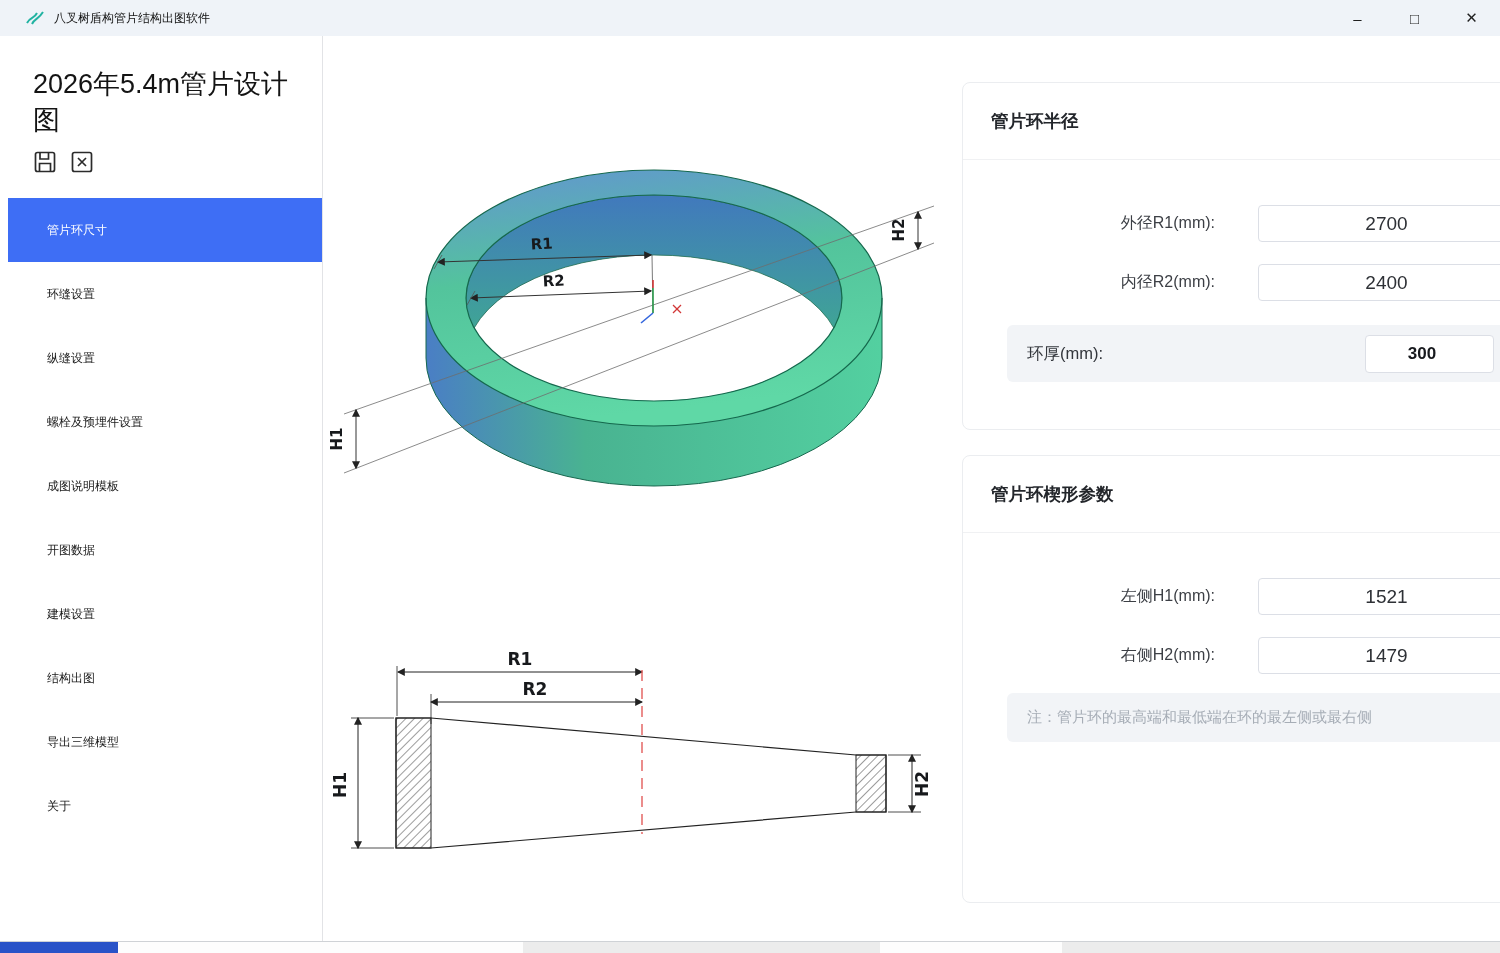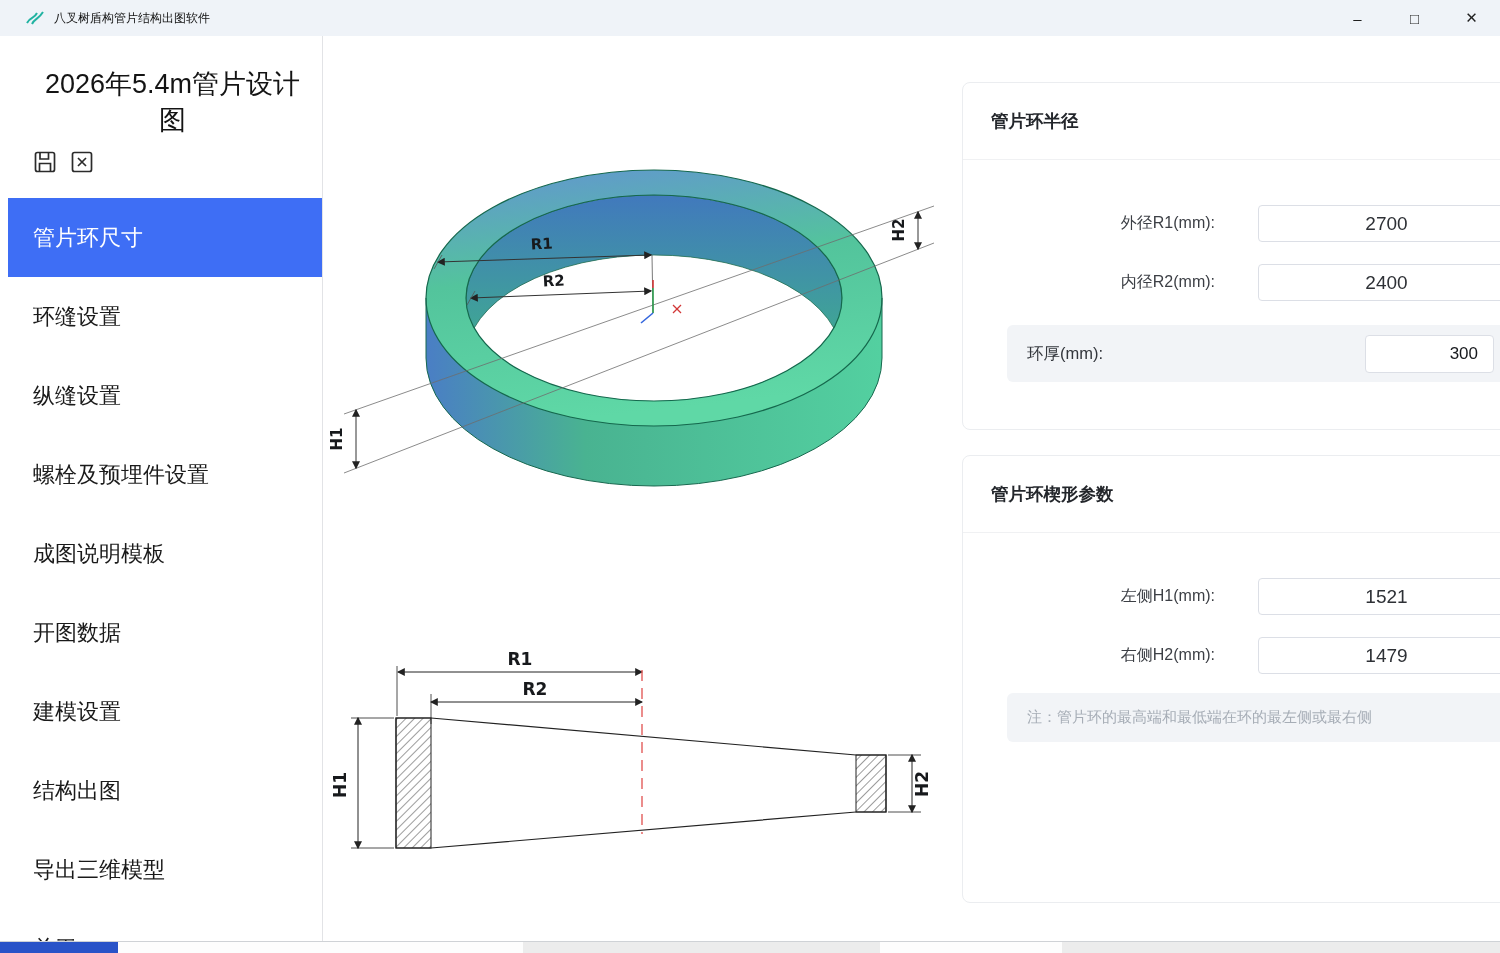--- a/index.html
+++ b/index.html
@@ -8,42 +8,42 @@
 
   
   .titlebar { position: absolute; top: 0; left: 0; right: 0; height: 36px; background: #eff3f8; display: flex; align-items: center; }
   .app-icon { margin-left: 26px; display: flex; align-items: center; }
   .win-title { margin-left: 10px; font-size: 12px; color: #121212; }
   .win-controls { margin-left: auto; display: flex; height: 100%; }
   .winbtn { width: 57px; height: 100%; display: flex; align-items: center; justify-content: center; font-size: 15px; color: #1f1f1f; cursor: pointer; }
 
   
   .sidebar { position: absolute; top: 36px; left: 0; bottom: 12px; width: 323px; background: #fff; border-right: 1px solid #e2e3e6; }
-  .project-title { margin: 30px 10px 12px 33px; font-size: 27px; font-weight: 500; color: #141414; text-align: center; }
+  .project-title { margin: 30px 10px 12px 33px; font-size: 27px; font-weight: 500; color: #141414; }
   .file-icons { margin: 10px 0 0 33px; display: flex; gap: 13px; }
   .file-icons .icon-btn { cursor: pointer; display: flex; }
   .menu { margin-top: 24px; }
-  .menu-item { height: 79px; margin-left: 8px; display: flex; align-items: center; padding-left: 25px; font-size: 22px; color: #1a1a1a; cursor: pointer; }
+  .menu-item { height: 64px; margin-left: 8px; display: flex; align-items: center; padding-left: 39px; font-size: 12px; color: #1a1a1a; cursor: pointer; }
   .menu-item.active { background: #3e6ef5; color: #ffffff; }
 
   
   .canvas { position: absolute; top: 36px; left: 324px; width: 637px; bottom: 12px; background: #fff; }
 
   
   .card { position: absolute; width: 601px; background: #fff; border: 1px solid #ebedf0; border-radius: 8px; }
   .card-radius { top: 82px; left: 962px; height: 348px; }
   .card-wedge  { top: 455px; left: 962px; height: 448px; }
   .card-header { height: 77px; display: flex; align-items: center; padding-left: 28px; font-size: 17.5px; font-weight: 700; color: #23262b; border-bottom: 1px solid #f0f1f3; }
   .frow { display: flex; align-items: center; justify-content: flex-end; padding-right: 47px; margin-top: 22px; gap: 17px; }
   .frow.first { margin-top: 45px; }
   .frow label { font-size: 16px; color: #3c3f45; margin-right: 26px; }
   .field-input { width: 257px; height: 37px; border: 1px solid #dcdfe6; border-radius: 4px; text-align: center; font-size: 19px; color: #2e3136; outline: none; background: #fff; font-family: inherit; }
   .hl-row { height: 57px; margin: 24px 47px 0 44px; background: #f2f4f7; border-radius: 6px; display: flex; align-items: center; justify-content: space-between; padding: 0 21px 0 20px; }
   .hl-row label { font-size: 16.5px; color: #33363c; }
-  .hl-input { width: 129px; height: 38px; border: 1px solid #dcdfe6; border-radius: 4px; background: #fff; text-align: right; padding-right: 15px; font-size: 17px; font-weight: 400; color: #17191d; outline: none; font-family: inherit; }
+  .hl-input { width: 129px; height: 38px; border: 1px solid #dcdfe6; border-radius: 4px; background: #fff; text-align: center; padding-right: 15px; font-size: 17px; font-weight: 700; color: #17191d; outline: none; font-family: inherit; }
   .note-box { margin: 19px 47px 0 44px; background: #f2f4f7; border-radius: 6px; padding: 12px 20px; font-size: 15px; color: #a6adb6; line-height: 1.65; }
 
   
   .taskbar-sliver { position: absolute; bottom: 0; left: 0; right: 0; height: 12px; border-top: 1px solid #cfd2d6; background: #ececec; }
   .tseg { position: absolute; top: 0; bottom: 0; }
 
   
   .dlab { font-family: "DejaVu Sans", "Liberation Sans", sans-serif; font-size: 17px; font-weight: 600; fill: #17191c; }
   .dlab-sm { font-family: "DejaVu Sans", "Liberation Sans", sans-serif; font-size: 15px; font-weight: 600; fill: #17191c; }
 </style>

